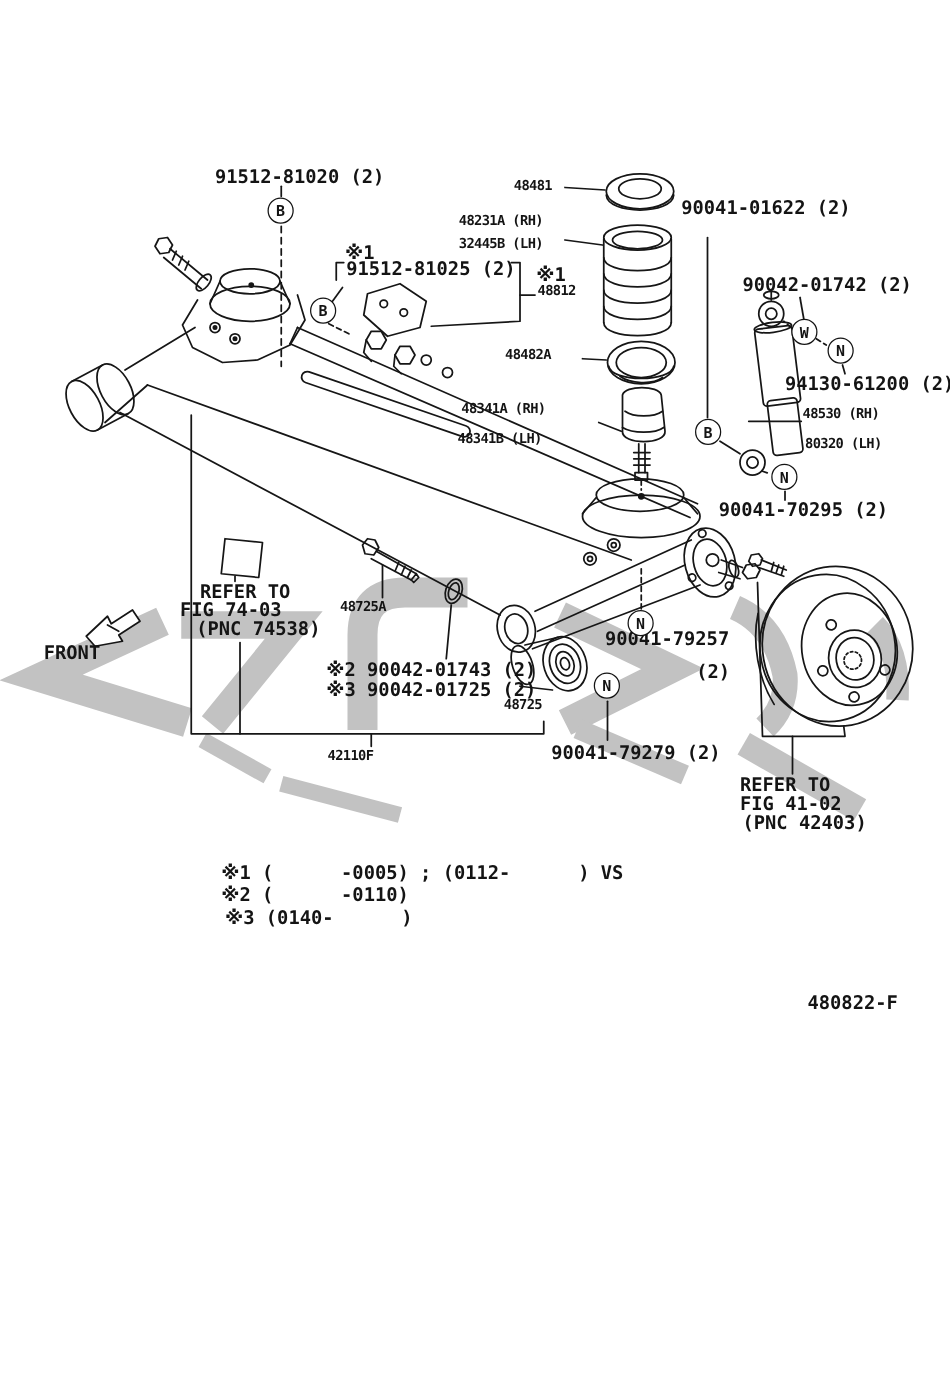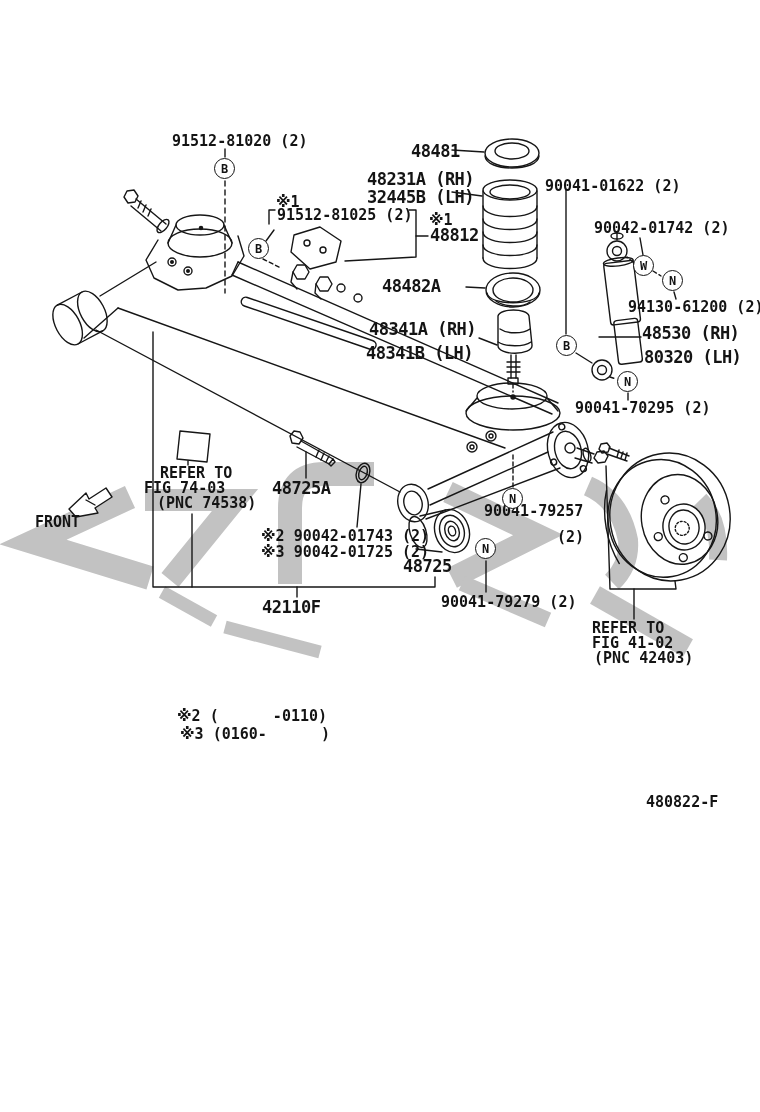--- a/index.html
+++ b/index.html
@@ -2,21 +2,21 @@
 <html><head>
 <meta charset="utf-8">
 <style>
   html,body{margin:0;padding:0;background:#ffffff;}
   #stage{position:relative;width:760px;height:1112px;background:#ffffff;overflow:hidden;
          font-family:"DejaVu Sans Mono","DejaVu Sans",monospace;}
   #art{position:absolute;left:0;top:0;}
   .lb{position:absolute;color:#141414;font-weight:bold;line-height:1.05;white-space:pre;
       font-family:"DejaVu Sans Mono","DejaVu Sans",monospace;}
   .sm{font-size:15px;}
-  .big{font-size:17px;letter-spacing:-0.5px;}
+  .big{font-size:11px;letter-spacing:-0.5px;}
   .marker{position:absolute;width:19px;height:19px;border:1.8px solid #141414;border-radius:50%;
           background:#ffffff;display:flex;align-items:center;justify-content:center;
           font-size:12px;font-weight:bold;color:#141414;z-index:5;}
 </style>
 </head>
 <body>
 
 <div id="stage">
 
 <svg id="art" width="760" height="1112" viewBox="0 0 760 1112">
@@ -257,27 +257,27 @@
 <div class="marker" style="left:662px;top:270px">N</div>
 <div class="marker" style="left:556px;top:335px">B</div>
 <div class="marker" style="left:617px;top:371px">N</div>
 <div class="marker" style="left:502px;top:488px">N</div>
 <div class="marker" style="left:475px;top:538px">N</div>
 
 <div class="lb sm" style="left:172px;top:134px">91512-81020 (2)</div>
 <div class="lb big" style="left:411px;top:143px">48481</div>
 <div class="lb big" style="left:367px;top:171px">48231A (RH)</div>
 <div class="lb big" style="left:367px;top:189px">32445B (LH)</div>
-<div class="lb sm" style="left:545px;top:179px">90041-01622 (2)</div>
+<div class="lb sm" style="left:545px;top:159px">90041-01622 (2)</div>
 <div class="lb sm" style="left:276px;top:195px">※1</div>
 <div class="lb sm" style="left:277px;top:208px">91512-81025 (2)</div>
 <div class="lb sm" style="left:429px;top:213px">※1</div>
 <div class="lb big" style="left:430px;top:227px">48812</div>
 <div class="lb sm" style="left:594px;top:221px">90042-01742 (2)</div>
-<div class="lb big" style="left:382px;top:278px">48482A</div>
+<div class="lb big" style="left:404px;top:278px">48482A</div>
 <div class="lb sm" style="left:628px;top:300px">94130-61200 (2)</div>
 <div class="lb big" style="left:369px;top:321px">48341A (RH)</div>
 <div class="lb big" style="left:366px;top:345px">48341B (LH)</div>
 <div class="lb big" style="left:642px;top:325px">48530 (RH)</div>
 <div class="lb big" style="left:644px;top:349px">80320 (LH)</div>
 <div class="lb sm" style="left:575px;top:401px">90041-70295 (2)</div>
 <div class="lb sm" style="left:160px;top:466px">REFER TO</div>
 <div class="lb sm" style="left:144px;top:481px">FIG 74-03</div>
 <div class="lb sm" style="left:157px;top:496px">(PNC 74538)</div>
 <div class="lb big" style="left:272px;top:480px">48725A</div>
@@ -285,17 +285,18 @@
 <div class="lb sm" style="left:261px;top:529px">※2 90042-01743 (2)</div>
 <div class="lb sm" style="left:261px;top:545px">※3 90042-01725 (2)</div>
 <div class="lb sm" style="left:484px;top:504px">90041-79257</div>
 <div class="lb sm" style="left:557px;top:530px">(2)</div>
 <div class="lb big" style="left:403px;top:558px">48725</div>
 <div class="lb sm" style="left:441px;top:595px">90041-79279 (2)</div>
 <div class="lb big" style="left:262px;top:599px">42110F</div>
 <div class="lb sm" style="left:592px;top:621px">REFER TO</div>
 <div class="lb sm" style="left:592px;top:636px">FIG 41-02</div>
 <div class="lb sm" style="left:594px;top:651px">(PNC 42403)</div>
+<div class="lb sm" style="left:177px;top:691px">※1 (      -0005) ; (0112-      ) VS</div>
 <div class="lb sm" style="left:177px;top:709px">※2 (      -0110)</div>
-<div class="lb sm" style="left:180px;top:727px">※3 (0160-      )</div>
+<div class="lb sm" style="left:180px;top:727px">※3 (0140-      )</div>
 <div class="lb sm" style="left:646px;top:795px">480822-F</div>
 
 </div>
 
 </body></html>

